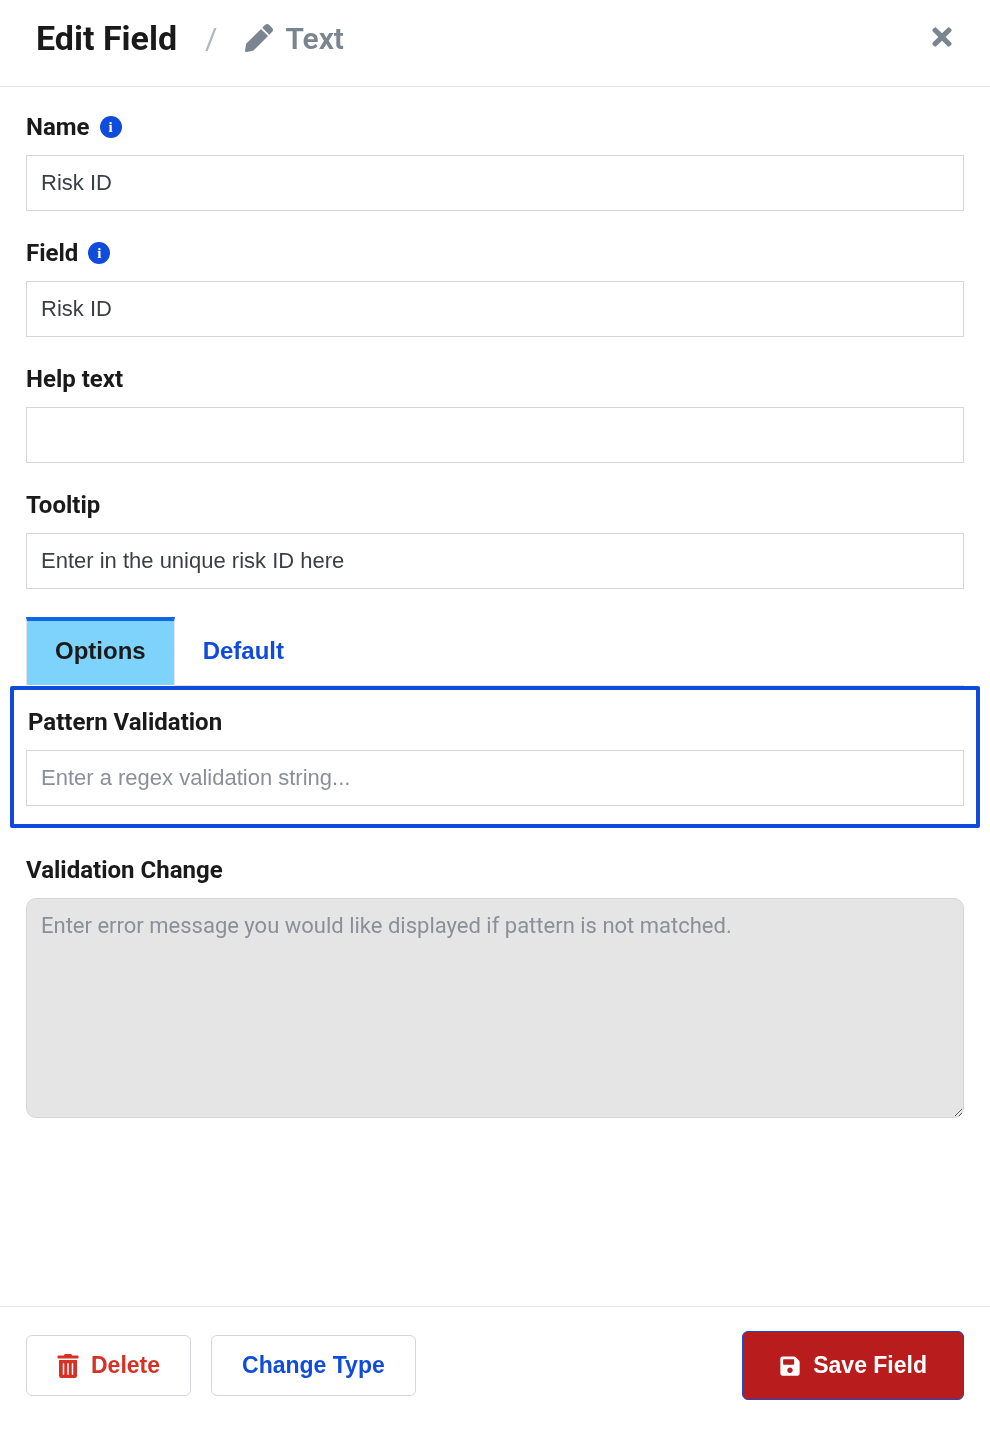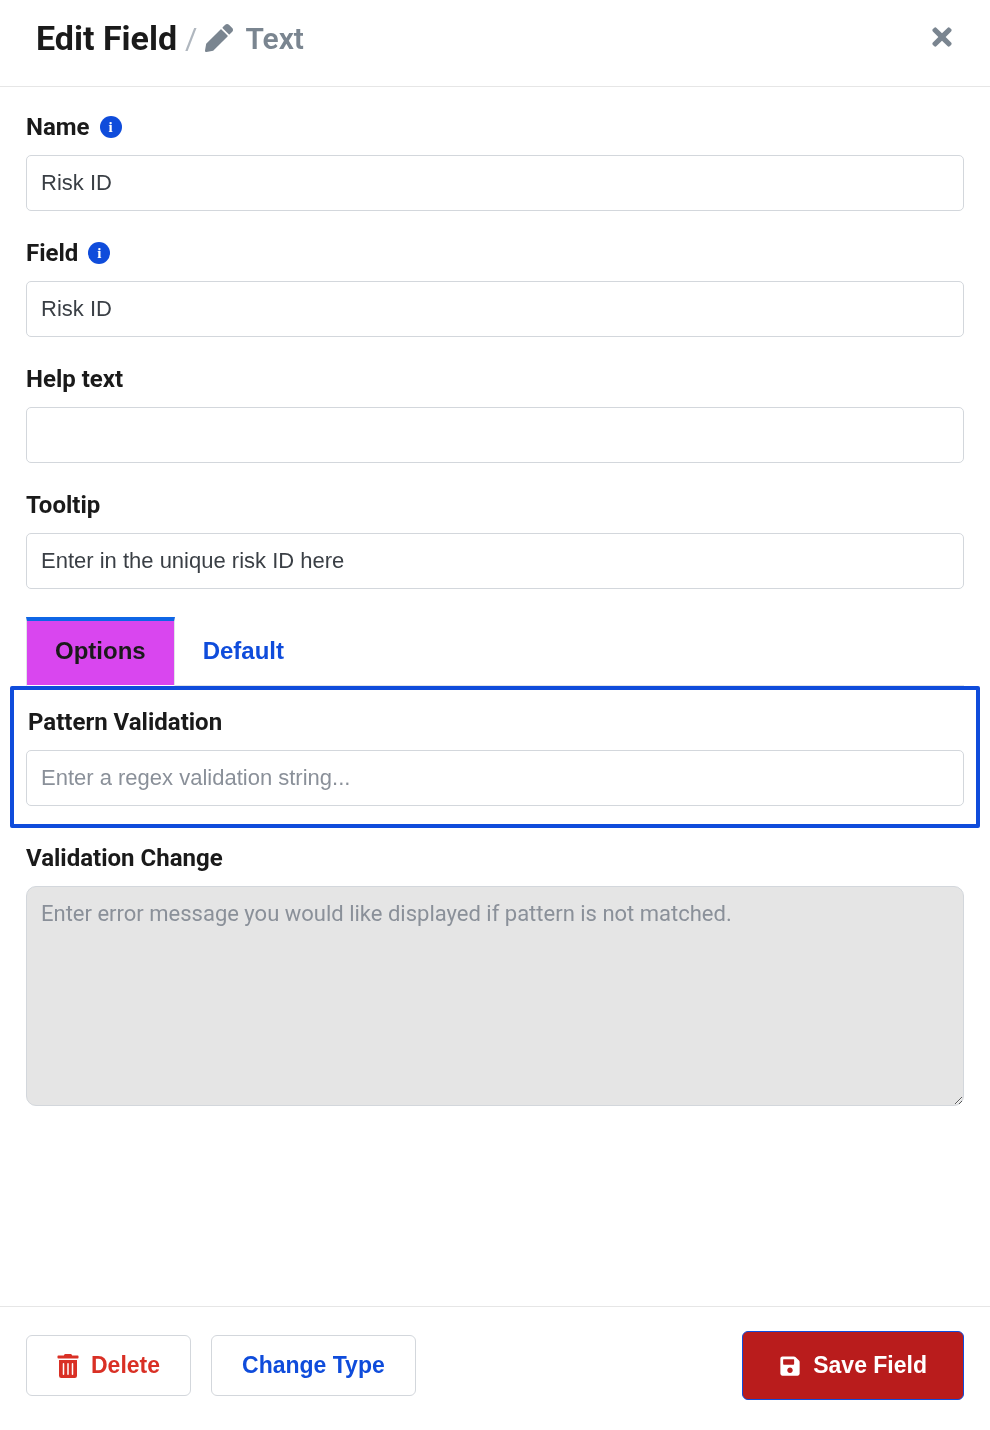--- a/index.html
+++ b/index.html
@@ -15,21 +15,21 @@
   .header {
     display: flex;
     align-items: center;
     justify-content: space-between;
     padding: 18px 30px 28px 36px;
     border-bottom: 1px solid #e6e6e6;
   }
   .header-left {
     display: flex;
     align-items: center;
-    gap: 8px;
+    gap: 28px;
   }
   .header-title {
     font-size: 34px;
     font-weight: 700;
     color: #1a1a1a;
   }
   .header-sep {
     font-size: 30px;
     color: #b0b7bf;
   }
@@ -87,21 +87,21 @@
     font-size: 15px;
     font-weight: 700;
     font-style: normal;
     font-family: Georgia, serif;
   }
   .text-input {
     width: 100%;
     padding: 14px 14px;
     font-size: 22px;
     border: 1px solid #d3d7dc;
-    border-radius: 5px;
+    border-radius: 0;
     color: #3a3f45;
     background: #fff;
   }
   .text-input::placeholder {
     color: #8a9099;
   }
   .textarea-input {
     width: 100%;
     padding: 14px 14px;
     font-size: 22px;
@@ -130,33 +130,33 @@
     background: none;
     position: relative;
   }
   .tab.active {
     color: #1a1a1a;
     border-left: 1px solid #e0e4e8;
     border-right: 1px solid #e0e4e8;
     border-top: 4px solid #0f66e6;
     border-bottom: 1px solid #fff;
     margin-bottom: -1px;
-    background: #d946ef;
+    background: #7dd3fc;
     padding-top: 16px;
   }
   .tab.inactive {
     color: #0f4cdb;
   }
   .highlight-box {
     border: 4px solid #0f4cdb;
     border-radius: 2px;
     padding: 18px 12px 18px 12px;
     margin-left: -16px;
     margin-right: -16px;
-    margin-bottom: 16px;
+    margin-bottom: 28px;
   }
   .highlight-box .form-label {
     margin-left: 2px;
   }
   .footer {
     border-top: 1px solid #e6e6e6;
     padding: 24px 26px 30px 26px;
     display: flex;
     align-items: center;
     justify-content: space-between;

